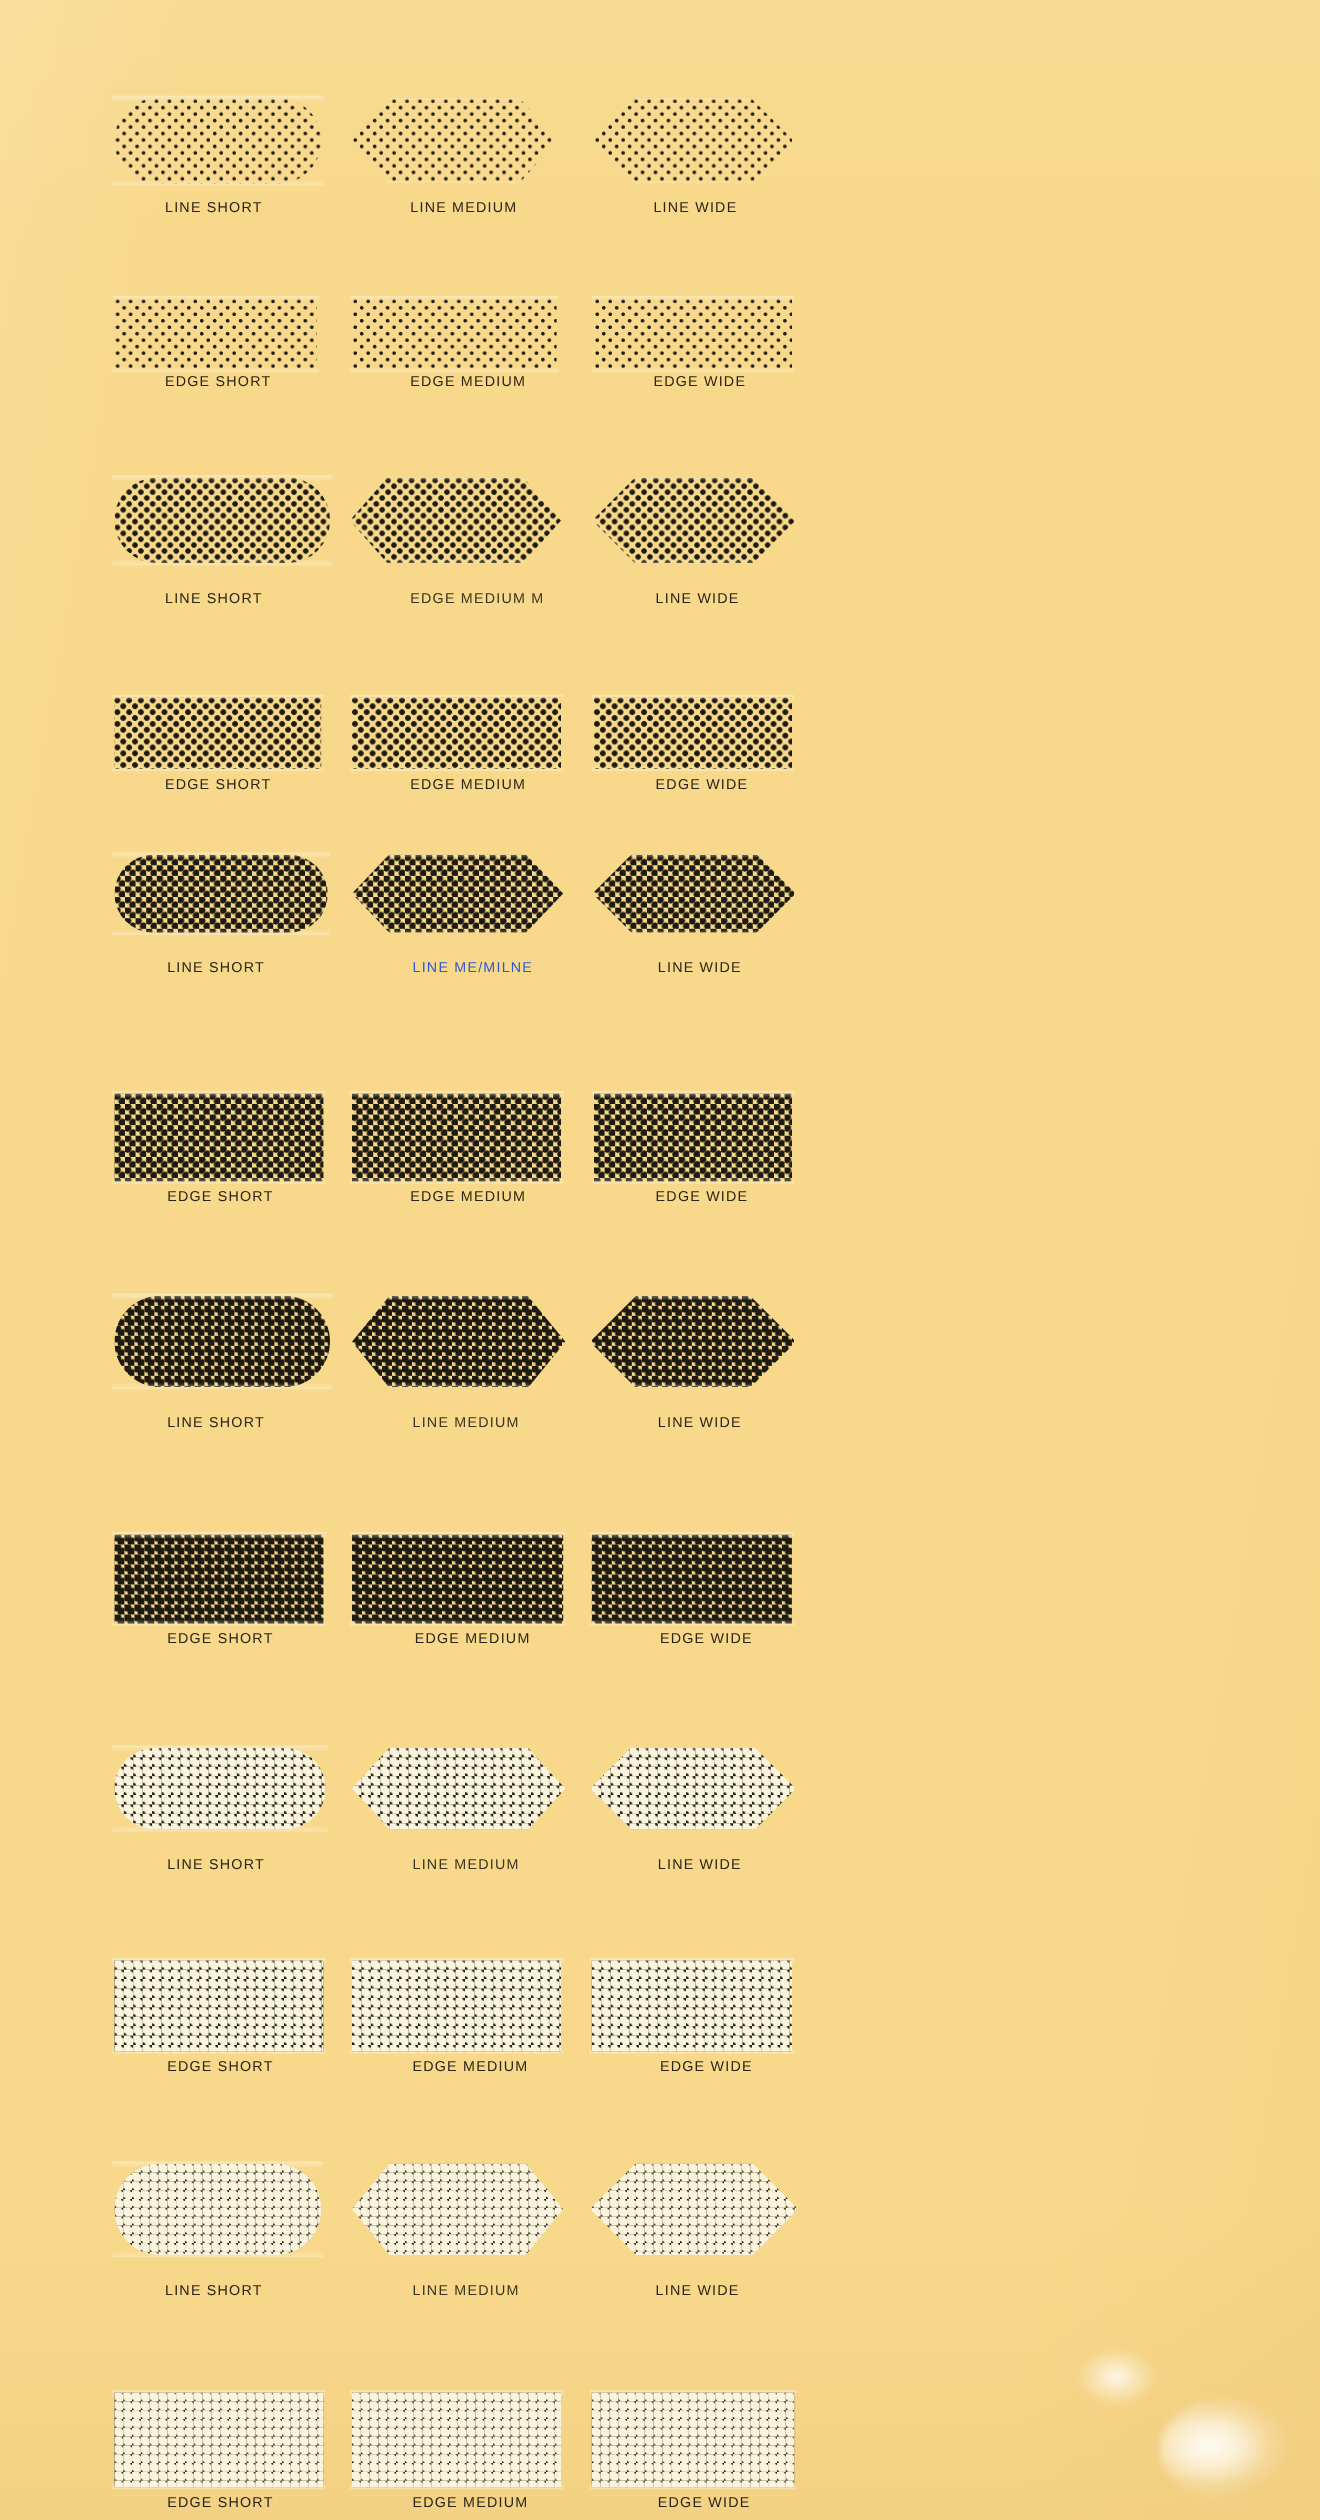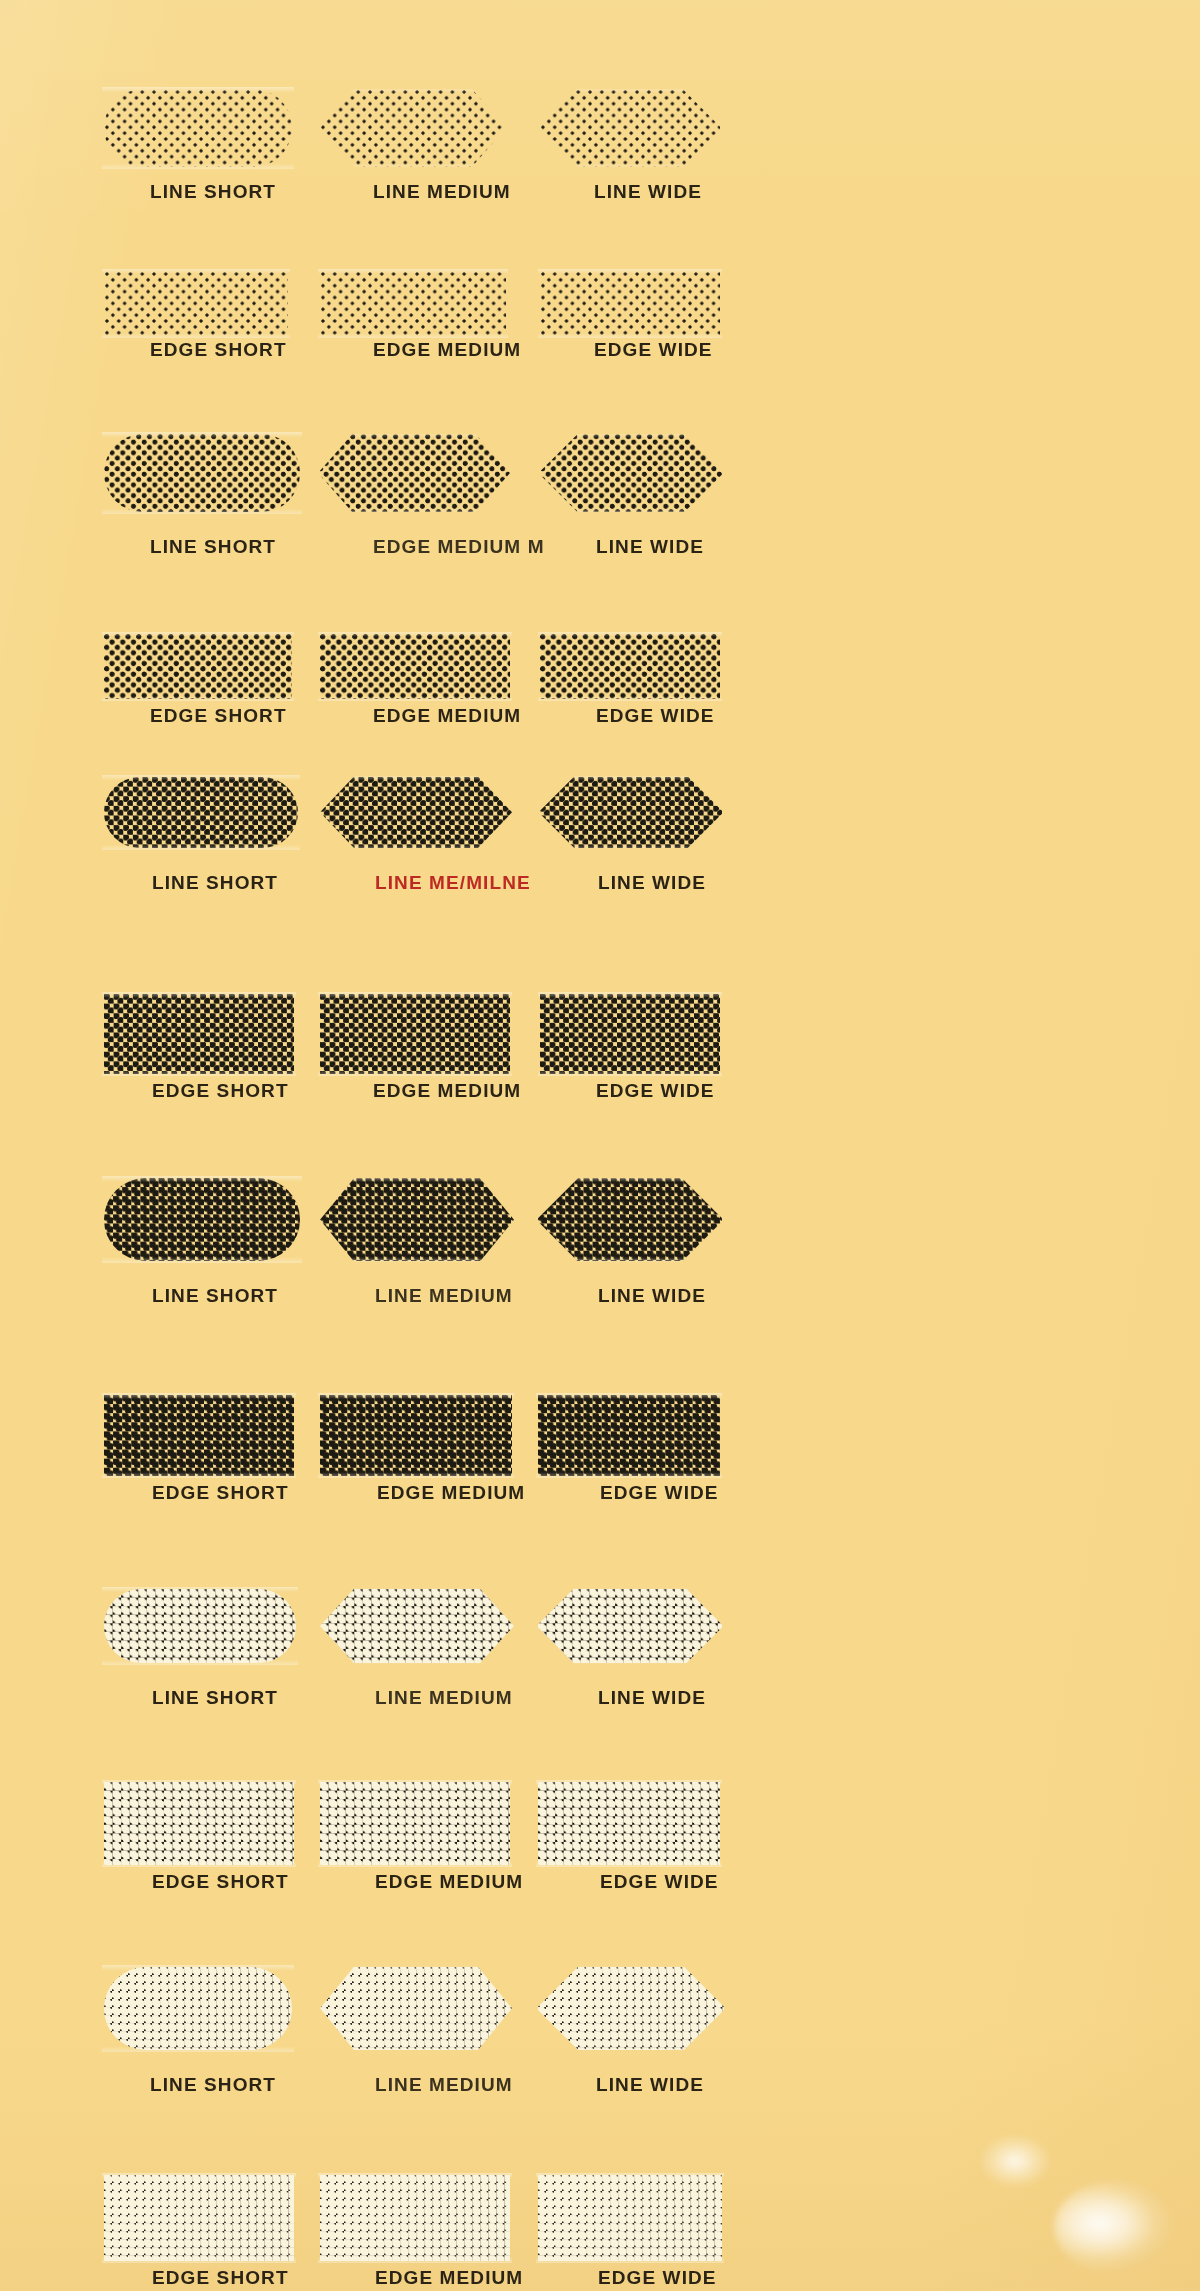--- a/index.html
+++ b/index.html
@@ -41,22 +41,22 @@
     filter:blur(0.25px);
   }
   .swatch.inverted{
     background-color:#1d1a12;
   }
   .label{
     position:absolute;
     left:0;
     white-space:nowrap;
     color:#2b2416;
-    font-weight:bold;
-    font-size:19px;
+    font-weight:normal;
+    font-size:13px;
     letter-spacing:1.1px;
     text-shadow:0 0 1px rgba(248,217,139,0.6);
     padding-left:40px;
   }
   .label.soft{ opacity:0.92; filter:blur(0.35px); }
   
   .swatch::after{
     content:"";
     position:absolute; inset:-2px;
     background:
@@ -145,21 +145,21 @@
         <div class="label" style="top: 71.4px; left: 16px; color: rgb(43, 36, 22);">EDGE WIDE</div>
       </div>
     </div>
     <div class="row" style="top: 776.6px;">
       <div class="cell" style="left: 104px;">
         <div class="swatch" style="width: 194px; height: 71.4px; background-image: radial-gradient(circle at 2.41px 2.41px, rgb(29, 26, 18) 3px, transparent 3.7px), radial-gradient(circle at 7.23px 7.23px, rgb(29, 26, 18) 3px, transparent 3.7px); background-size: 9.64px 9.64px; border-radius: 35.7039px;"></div>
         <div class="label" style="top: 95.2px; left: 8px; color: rgb(43, 36, 22);">LINE SHORT</div>
       </div>
       <div class="cell" style="left: 320px;">
         <div class="swatch" style="width: 192px; height: 71.4px; background-image: radial-gradient(circle at 2.41px 2.41px, rgb(29, 26, 18) 3px, transparent 3.7px), radial-gradient(circle at 7.23px 7.23px, rgb(29, 26, 18) 3px, transparent 3.7px); background-size: 9.64px 9.64px; clip-path: polygon(34px 0px, calc(100% - 34px) 0px, 100% 50%, calc(100% - 34px) 100%, 34px 100%, 0px 50%);"></div>
-        <div class="label soft" style="top: 95.2px; left: 15px; color: #b91c1c;">LINE ME/MILNE</div>
+        <div class="label soft" style="top: 95.2px; left: 15px; color: #1d4ed8;">LINE ME/MILNE</div>
       </div>
       <div class="cell" style="left: 540px;">
         <div class="swatch" style="width: 182px; height: 71.4px; background-image: radial-gradient(circle at 2.41px 2.41px, rgb(29, 26, 18) 3px, transparent 3.7px), radial-gradient(circle at 7.23px 7.23px, rgb(29, 26, 18) 3px, transparent 3.7px); background-size: 9.64px 9.64px; clip-path: polygon(34.2757px 0px, calc(100% - 34.2757px) 0px, 100% 34.2757px, 100% calc(100% - 34.2757px), calc(100% - 34.2757px) 100%, 34.2757px 100%, 0px calc(100% - 34.2757px), 0px 34.2757px);"></div>
         <div class="label" style="top: 95.2px; left: 18px; color: rgb(43, 36, 22);">LINE WIDE</div>
       </div>
     </div>
     <div class="row" style="top: 993.8px;">
       <div class="cell" style="left: 104px;">
         <div class="swatch" style="width: 190px; height: 80.3px; background-image: radial-gradient(circle at 2.41px 2.41px, rgb(29, 26, 18) 3.11px, transparent 3.81px), radial-gradient(circle at 7.23px 7.23px, rgb(29, 26, 18) 3.11px, transparent 3.81px); background-size: 9.64px 9.64px; border-radius: 0px;"></div>
         <div class="label" style="top: 86.3px; left: 8px; color: rgb(43, 36, 22);">EDGE SHORT</div>

